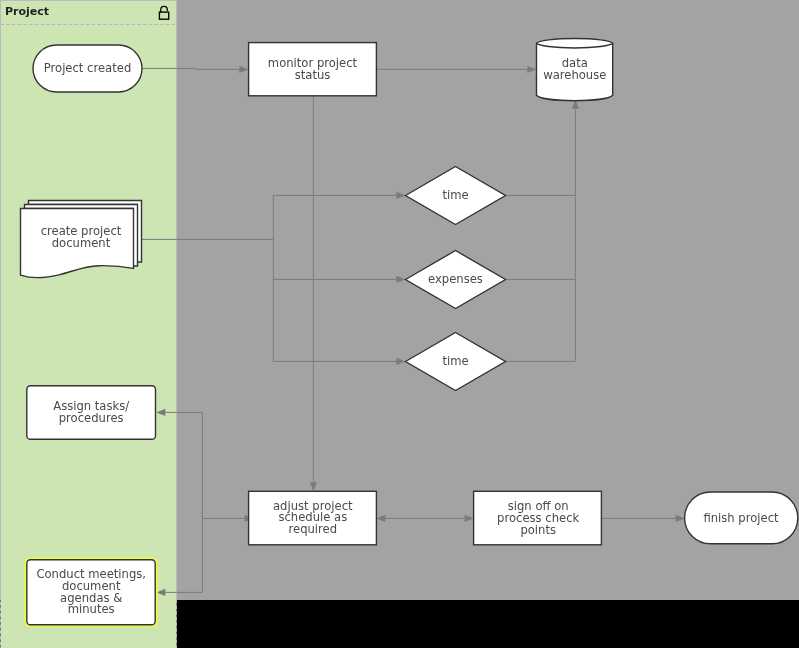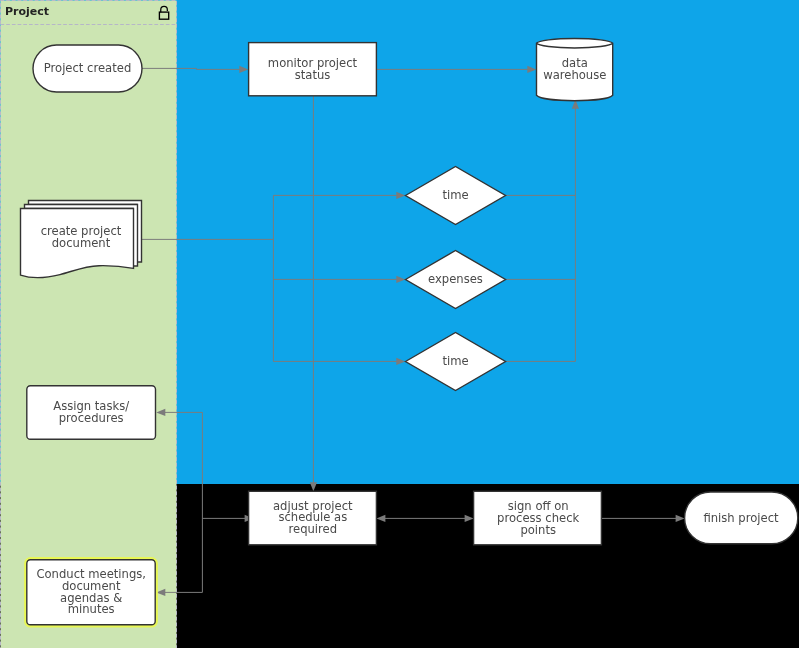--- a/index.html
+++ b/index.html
@@ -1,20 +1,20 @@
 <!DOCTYPE html>
 <html><head>
 <meta charset="utf-8">
 <title>Project</title>
 <style>
   html,body{margin:0;padding:0;background:#000;}
   body{width:799px;height:648px;overflow:hidden;
        font-family:"DejaVu Sans",sans-serif;
        -webkit-font-smoothing:antialiased;font-smooth:never;}
-  #canvas{position:relative;width:799px;height:484px;background:#0ea5e9;}
+  #canvas{position:relative;width:799px;height:600px;background:#a3a3a3;}
   #diagram{position:absolute;left:0;top:0;display:block;}
   text{font-family:"DejaVu Sans",sans-serif;font-size:11.6px;fill:#4a4a4a;}
   #diagram{transform:translateZ(0);}
   .shape{fill:#fff;stroke:#333;stroke-width:1.4;}
   .edge{fill:none;stroke:#7b7b7b;stroke-width:1;}
   .arrow{fill:#7b7b7b;stroke:none;}
   .pool-label{font-size:11px;font-weight:bold;fill:#232323;}
 </style>
 </head>
 <body>

